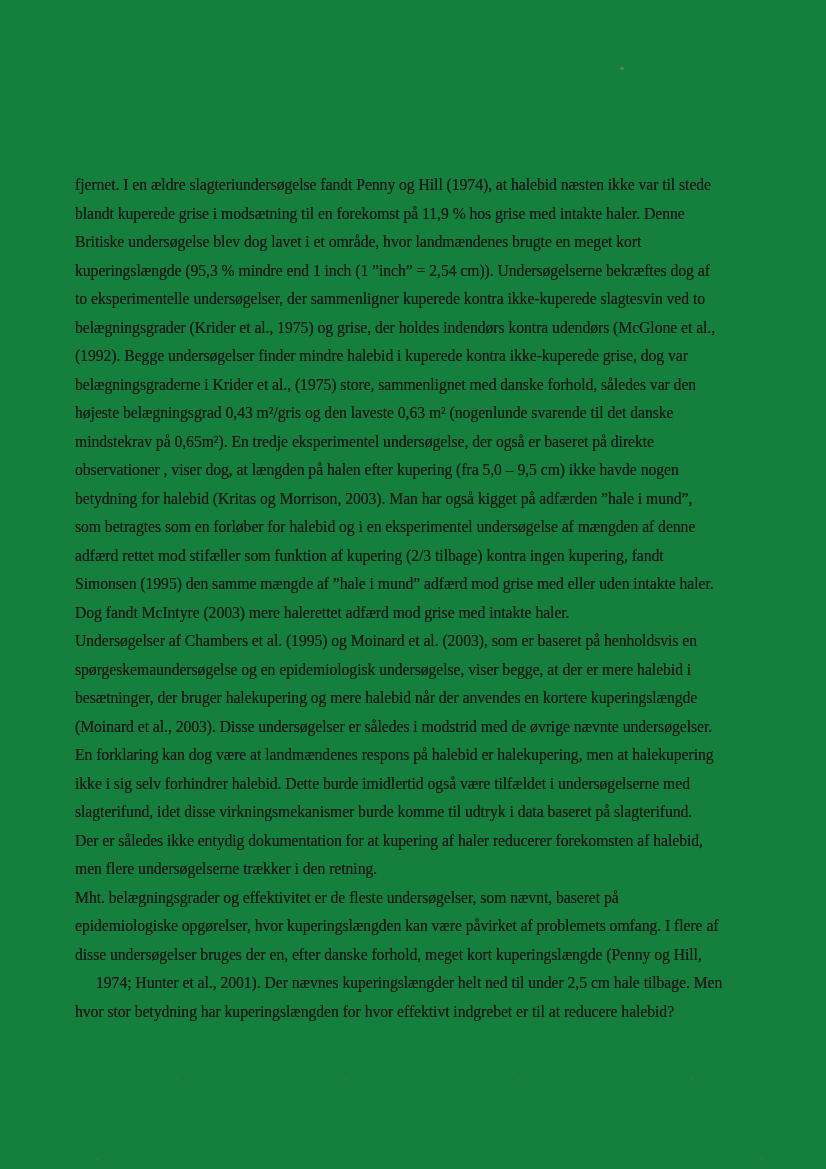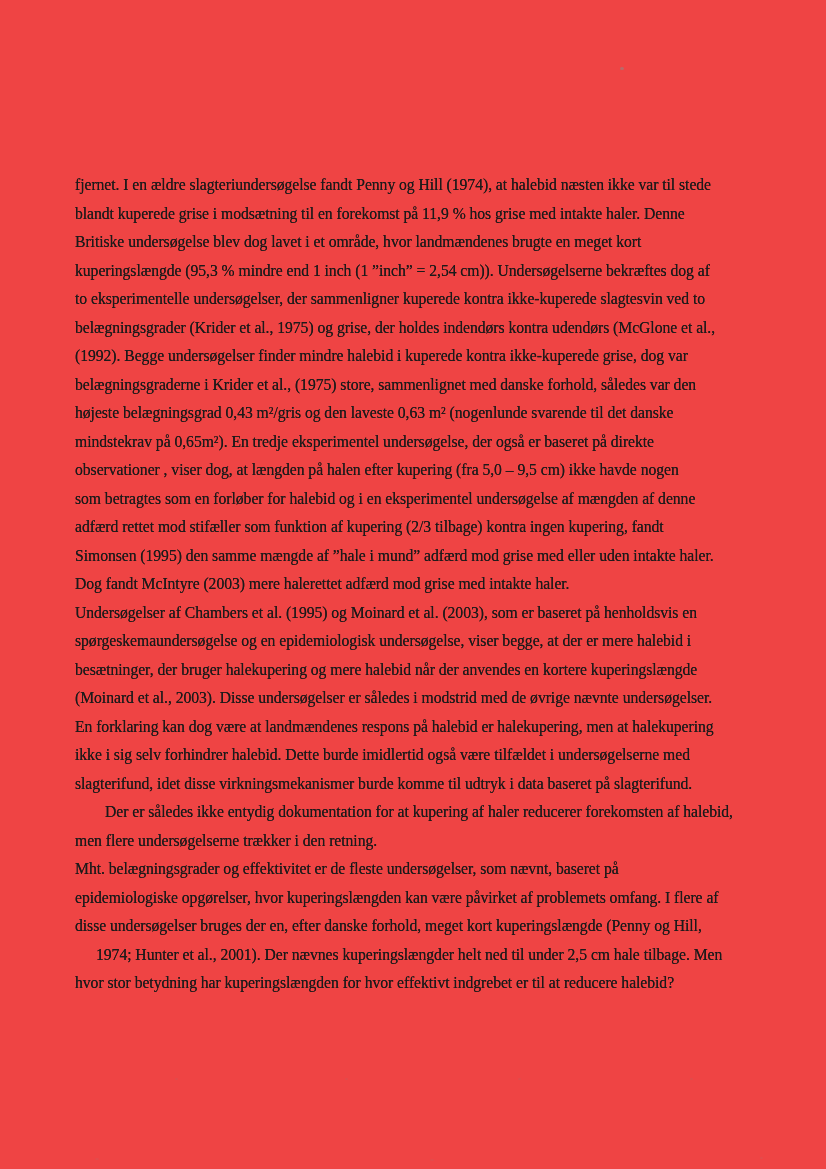--- a/index.html
+++ b/index.html
@@ -46,45 +46,46 @@
   .speck.s-r2 { left: 345px; top: 1078px; width: 3px; height: 2px; opacity: 0.14; }
   .speck.s-r3 { left: 518px; top: 1078px; width: 3px; height: 2px; opacity: 0.14; }
   .speck.s-r4 { left: 690px; top: 1078px; width: 3px; height: 2px; opacity: 0.14; }
   .speck.s-b1 { left: 95px;  top: 1158px; width: 4px; height: 2px; opacity: 0.12; }
   .speck.s-b2 { left: 430px; top: 1159px; width: 4px; height: 2px; opacity: 0.12; }
   .speck.s-b3 { left: 760px; top: 1157px; width: 3px; height: 2px; opacity: 0.12; }
 </style>
 </head>
 <body>
 
-<div class="page" style="background: #ef4444;">
+<div class="page" style="background: #15803d;">
   <div class="text-block">
     <div class="line" style="color: rgb(27, 27, 27);">fjernet. I en ældre slagteriundersøgelse fandt Penny og Hill (1974), at halebid næsten ikke var til stede</div>
     <div class="line" style="color: rgb(27, 27, 27);">blandt kuperede grise i modsætning til en forekomst på 11,9 % hos grise med intakte haler. Denne</div>
     <div class="line" style="color: rgb(27, 27, 27);">Britiske undersøgelse blev dog lavet i et område, hvor landmændenes brugte en meget kort</div>
     <div class="line" style="color: rgb(27, 27, 27);">kuperingslængde (95,3 % mindre end 1 inch (1 ”inch” = 2,54 cm)). Undersøgelserne bekræftes dog af</div>
     <div class="line" style="color: rgb(27, 27, 27);">to eksperimentelle undersøgelser, der sammenligner kuperede kontra ikke-kuperede slagtesvin ved to</div>
     <div class="line" style="color: rgb(27, 27, 27);">belægningsgrader (Krider et al., 1975) og grise, der holdes indendørs kontra udendørs (McGlone et al.,</div>
     <div class="line" style="color: rgb(27, 27, 27);">(1992). Begge undersøgelser finder mindre halebid i kuperede kontra ikke-kuperede grise, dog var</div>
     <div class="line" style="color: rgb(27, 27, 27);">belægningsgraderne i Krider et al., (1975) store, sammenlignet med danske forhold, således var den</div>
     <div class="line" style="color: rgb(27, 27, 27);">højeste belægningsgrad 0,43 m²/gris og den laveste 0,63 m² (nogenlunde svarende til det danske</div>
     <div class="line" style="color: rgb(27, 27, 27);">mindstekrav på 0,65m²). En tredje eksperimentel undersøgelse, der også er baseret på direkte</div>
     <div class="line" style="color: rgb(27, 27, 27);">observationer , viser dog, at længden på halen efter kupering (fra 5,0 – 9,5 cm) ikke havde nogen</div>
+    <div class="line" style="color: rgb(27, 27, 27);">betydning for halebid (Kritas og Morrison, 2003). Man har også kigget på adfærden ”hale i mund”,</div>
     <div class="line" style="color: rgb(27, 27, 27);">som betragtes som en forløber for halebid og i en eksperimentel undersøgelse af mængden af denne</div>
     <div class="line" style="color: rgb(27, 27, 27);">adfærd rettet mod stifæller som funktion af kupering (2/3 tilbage) kontra ingen kupering, fandt</div>
     <div class="line" style="color: rgb(27, 27, 27);">Simonsen (1995) den samme mængde af ”hale i mund” adfærd mod grise med eller uden intakte haler.</div>
     <div class="line" style="color: rgb(27, 27, 27);">Dog fandt McIntyre (2003) mere halerettet adfærd mod grise med intakte haler.</div>
     <div class="line" style="color: rgb(27, 27, 27);">Undersøgelser af Chambers et al. (1995) og Moinard et al. (2003), som er baseret på henholdsvis en</div>
     <div class="line" style="color: rgb(27, 27, 27);">spørgeskemaundersøgelse og en epidemiologisk undersøgelse, viser begge, at der er mere halebid i</div>
     <div class="line" style="color: rgb(27, 27, 27);">besætninger, der bruger halekupering og mere halebid når der anvendes en kortere kuperingslængde</div>
     <div class="line" style="color: rgb(27, 27, 27);">(Moinard et al., 2003). Disse undersøgelser er således i modstrid med de øvrige nævnte undersøgelser.</div>
     <div class="line" style="color: rgb(27, 27, 27);">En forklaring kan dog være at landmændenes respons på halebid er halekupering, men at halekupering</div>
     <div class="line" style="color: rgb(27, 27, 27);">ikke i sig selv forhindrer halebid. Dette burde imidlertid også være tilfældet i undersøgelserne med</div>
     <div class="line" style="color: rgb(27, 27, 27);">slagterifund, idet disse virkningsmekanismer burde komme til udtryk i data baseret på slagterifund.</div>
-    <div class="line" style="color: rgb(27, 27, 27); margin-left: 30px;">Der er således ikke entydig dokumentation for at kupering af haler reducerer forekomsten af halebid,</div>
+    <div class="line" style="color: rgb(27, 27, 27);">Der er således ikke entydig dokumentation for at kupering af haler reducerer forekomsten af halebid,</div>
     <div class="line" style="color: rgb(27, 27, 27);">men flere undersøgelserne trækker i den retning.</div>
     <div class="line" style="color: rgb(27, 27, 27);">Mht. belægningsgrader og effektivitet er de fleste undersøgelser, som nævnt, baseret på</div>
     <div class="line" style="color: rgb(27, 27, 27);">epidemiologiske opgørelser, hvor kuperingslængden kan være påvirket af problemets omfang. I flere af</div>
     <div class="line" style="color: rgb(27, 27, 27);">disse undersøgelser bruges der en, efter danske forhold, meget kort kuperingslængde (Penny og Hill,</div>
     <div class="line" style="color: rgb(27, 27, 27); margin-left: 21px;">1974; Hunter et al., 2001). Der nævnes kuperingslængder helt ned til under 2,5 cm hale tilbage. Men</div>
     <div class="line" style="color: rgb(27, 27, 27);">hvor stor betydning har kuperingslængden for hvor effektivt indgrebet er til at reducere halebid?</div>
   </div>
 
   <div class="speck s-top"></div>
   <div class="speck s-r1"></div>

